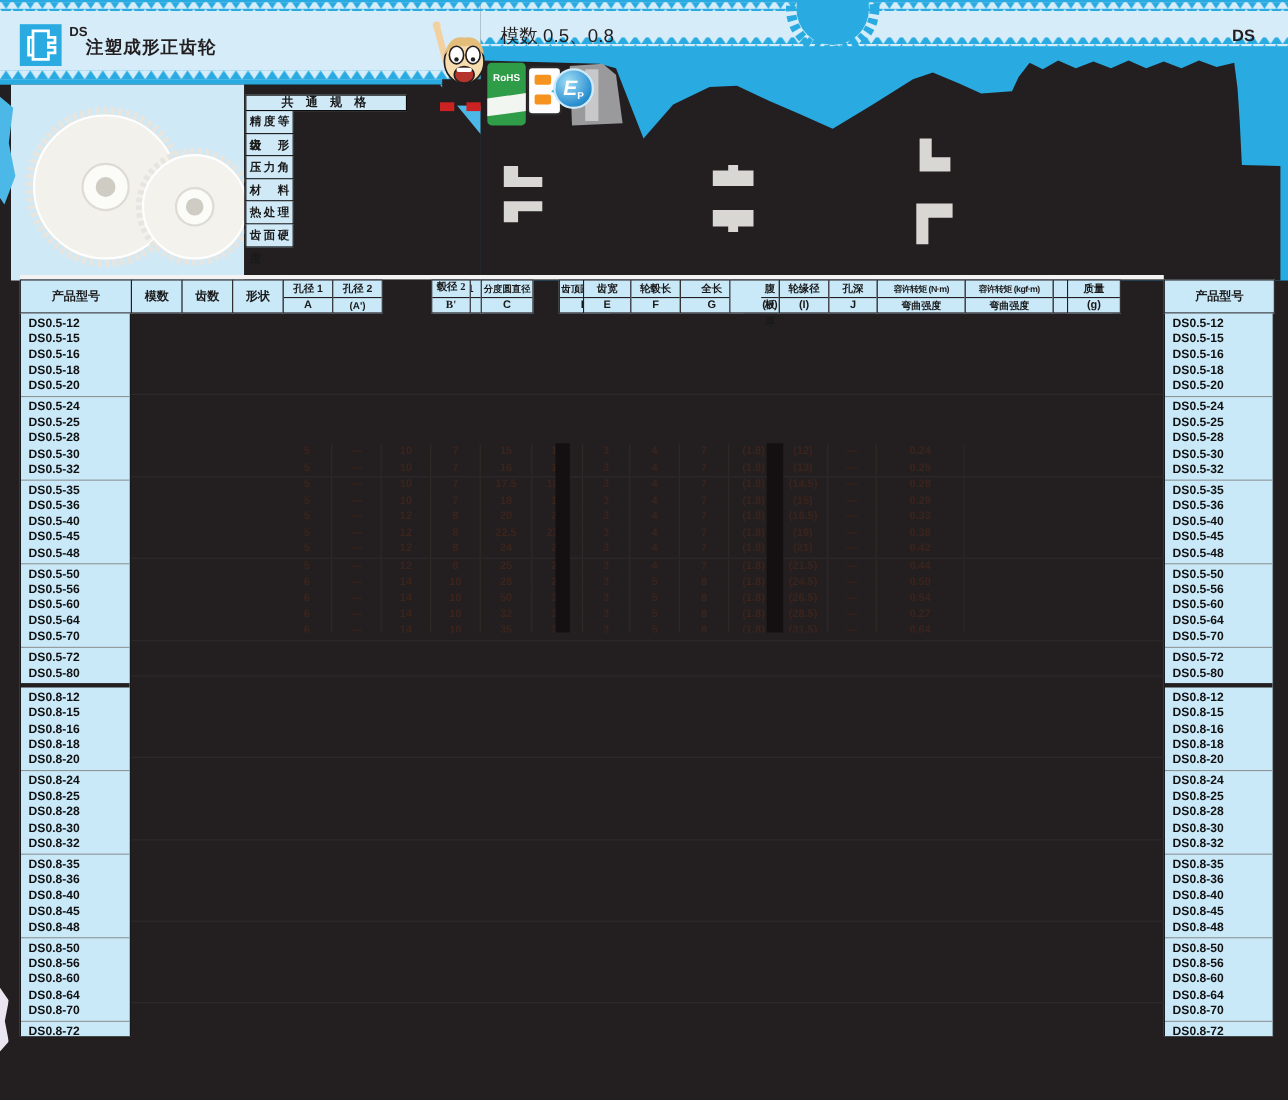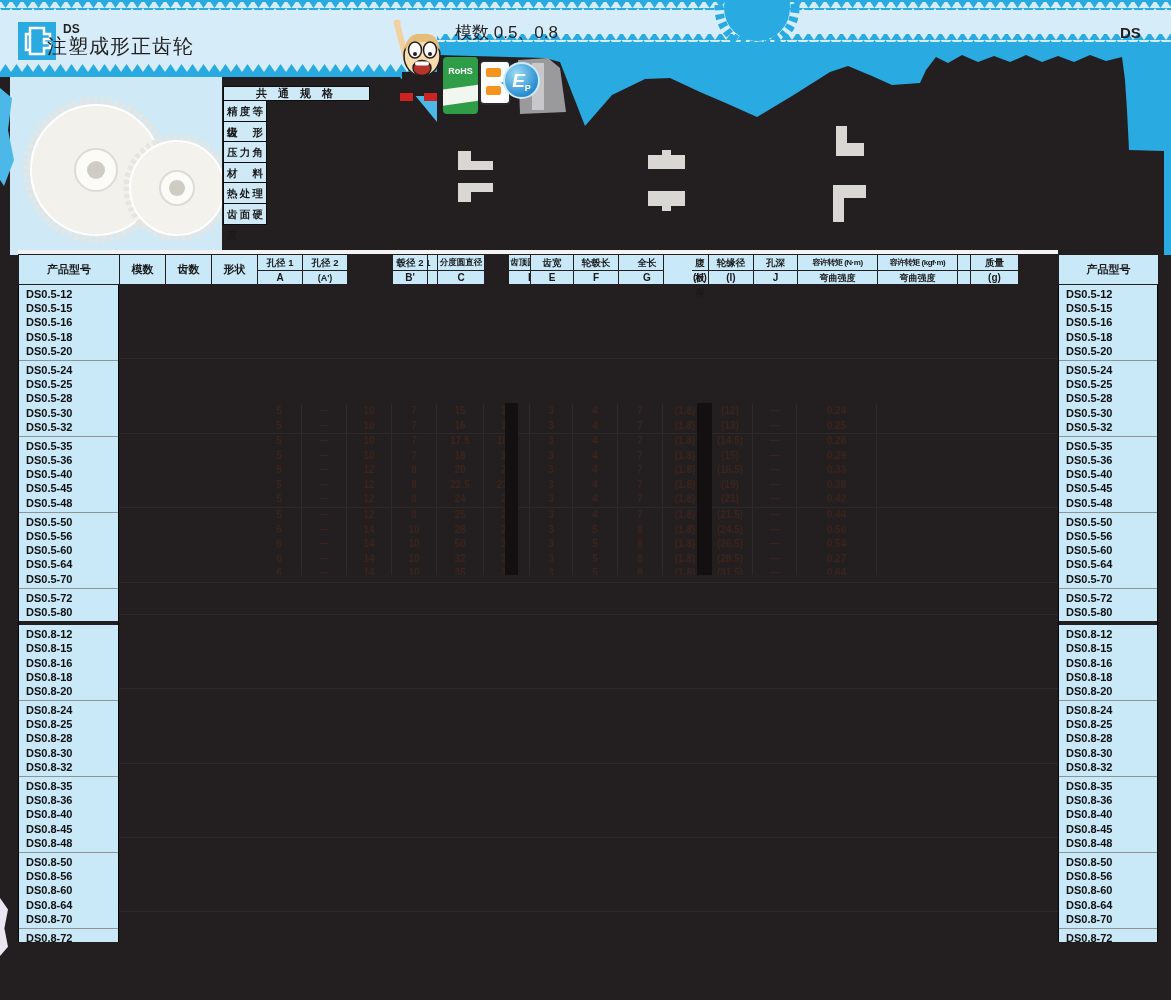--- a/index.html
+++ b/index.html
@@ -2,21 +2,21 @@
 <html><head>
 <meta charset="utf-8">
 <style>
   html,body{margin:0;padding:0;background:#231f20;}
   .page{position:relative;width:1171px;height:1000px;overflow:hidden;background:#231f20;
         font-family:"Liberation Sans","DejaVu Sans",sans-serif;color:#1a1a1a;}
   .abs{position:absolute;}
 
   
   .ds-code{left:63px;top:22px;font-size:12px;font-weight:bold;color:#231f20;}
-  .main-title{left:47px;top:33px;font-size:20px;font-weight:normal;color:#231f20;letter-spacing:1px;}
+  .main-title{left:78px;top:33px;font-size:16px;font-weight:bold;color:#231f20;letter-spacing:1px;}
   .module-note{left:455px;top:21px;font-size:17px;font-weight:normal;color:#231f20;}
   .page-code{left:1120px;top:24px;font-size:15px;font-weight:bold;color:#231f20;}
   .hdr-icon{left:18px;top:22px;width:38px;height:38px;background:#29abe2;}
 
   
   .cs-title{left:223px;top:86px;width:147px;height:15px;background:#cfe9f7;border:1px solid #0d0d0d;
             box-sizing:border-box;font-size:11px;font-weight:bold;text-align:center;line-height:13px;letter-spacing:4px;}
   .cs-rows{left:223px;top:101px;width:44px;}
   .cs-row{height:20.6px;line-height:20.6px;background:#cfe9f7;border:1px solid #0d0d0d;border-top:none;
           box-sizing:border-box;font-size:10.5px;font-weight:bold;padding:0 3px;
@@ -193,21 +193,21 @@
         <div class="t2">A</div>
       </div>
       <div class="th" style="left: 284px; width: 46px;">
         <div class="t1">孔径 2</div>
         <div class="t2 sm">(A')</div>
       </div>
       <div class="th" style="left: 329px; width: 46px; margin-left: 47px;">
         <div class="t1">毂径 1</div>
         <div class="t2">B</div>
       </div>
-      <div class="th" style="left: 374px; width: 36px;">
+      <div class="th" style="left: 374px; width: 36px; font-family: Liberation Serif, serif;">
         <div class="t1">毂径 2</div>
         <div class="t2">B'</div>
       </div>
       <div class="th" style="left: 419px; width: 48px;">
         <div class="t1 sm">分度圆直径</div>
         <div class="t2">C</div>
       </div>
       <div class="th" style="left: 466px; width: 47px; margin-left: 24px;">
         <div class="t1 sm">齿顶圆直径</div>
         <div class="t2">D</div>

